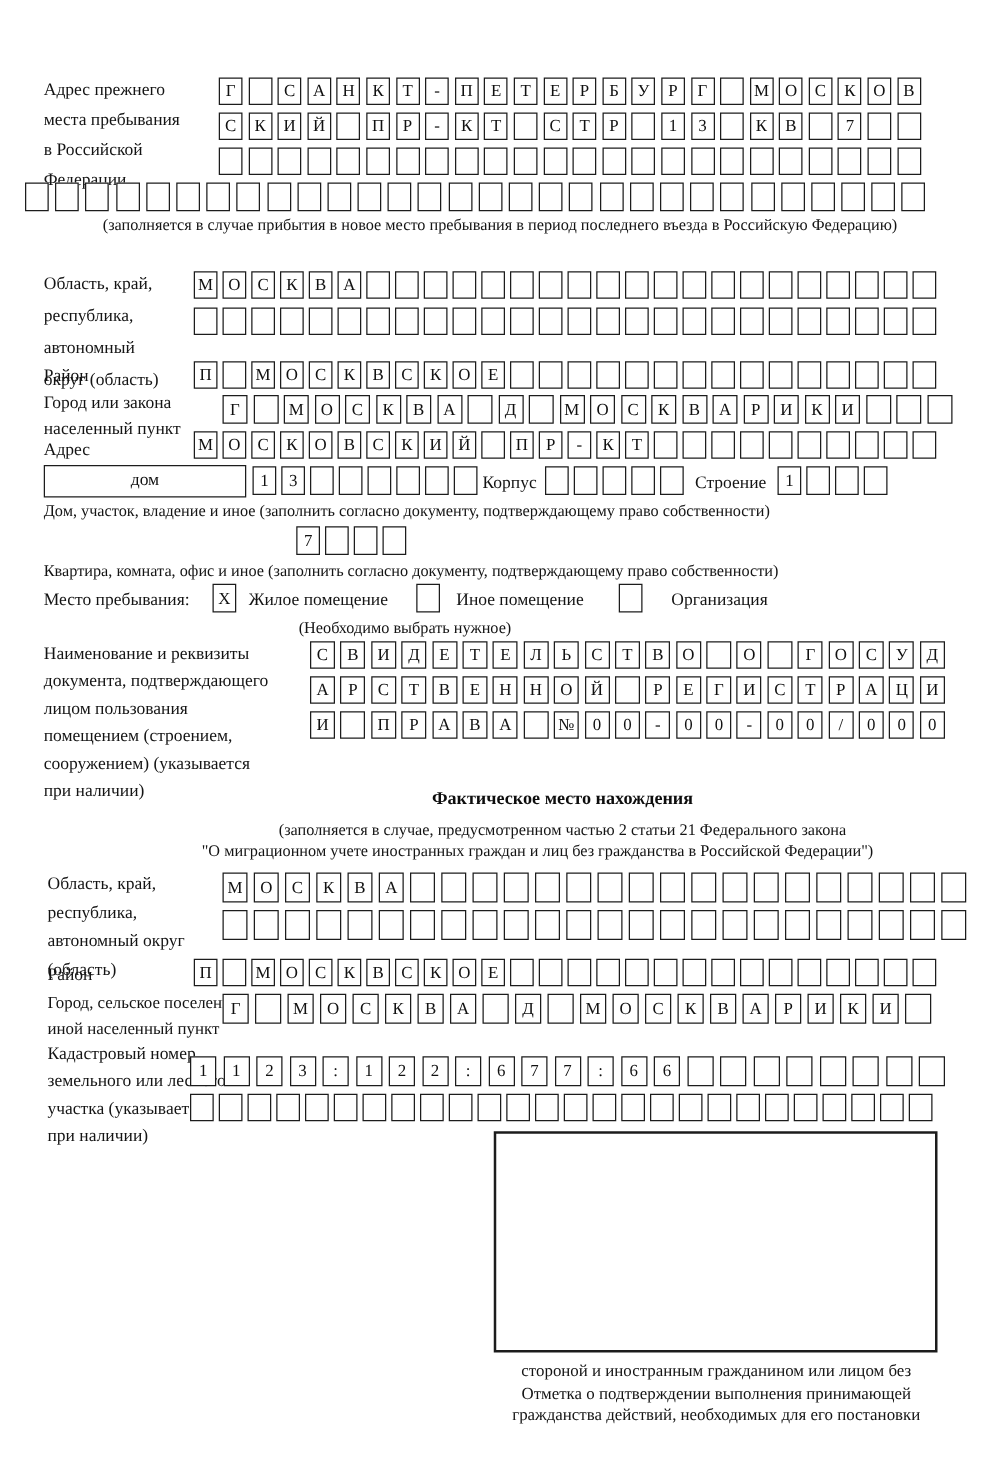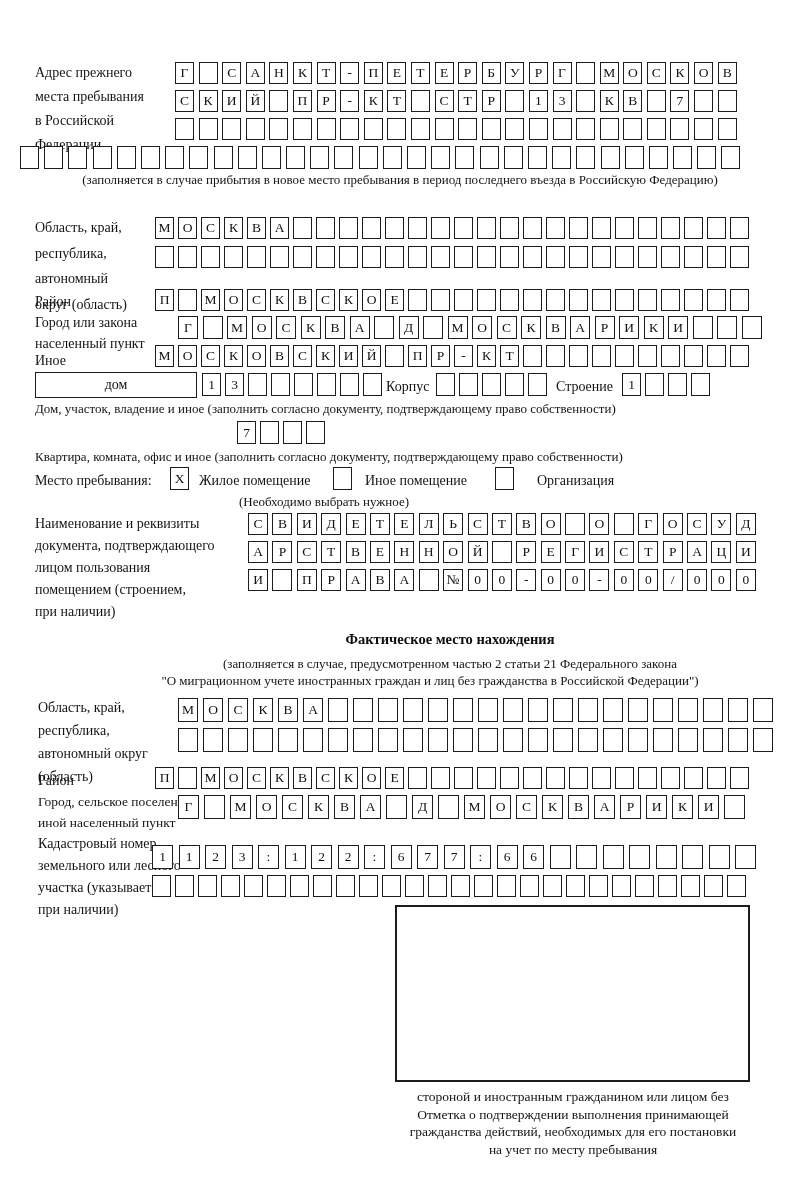--- a/index.html
+++ b/index.html
@@ -288,21 +288,21 @@
       <div class="cell" style="width: 20px; height: 23px;">А</div>
       <div class="cell" style="width: 20px; height: 23px;">Р</div>
       <div class="cell" style="width: 20px; height: 23px;">И</div>
       <div class="cell" style="width: 20px; height: 23px;">К</div>
       <div class="cell" style="width: 20px; height: 23px;">И</div>
       <div class="cell" style="width: 20px; height: 23px;"></div>
       <div class="cell" style="width: 20px; height: 23px;"></div>
       <div class="cell" style="width: 20px; height: 23px;"></div>
     </div>
 
-  <div class="abs lbl" style="left:35px;top:349px;">Иное</div>
+  <div class="abs lbl" style="left:35px;top:349px;">Адрес</div>
   <div class="abs grid-row" style="left: 155px; top: 345px; column-gap: 4px;">
       <div class="cell" style="width: 19px;">М</div>
       <div class="cell" style="width: 19px;">О</div>
       <div class="cell" style="width: 19px;">С</div>
       <div class="cell" style="width: 19px;">К</div>
       <div class="cell" style="width: 19px;">О</div>
       <div class="cell" style="width: 19px;">В</div>
       <div class="cell" style="width: 19px;">С</div>
       <div class="cell" style="width: 19px;">К</div>
       <div class="cell" style="width: 19px;">И</div>
@@ -368,20 +368,21 @@
   <div class="abs lbl" style="left:365px;top:469px;">Иное помещение</div>
   <div class="abs checkbox" style="left:495px;top:467px;"></div>
   <div class="abs lbl" style="left:537px;top:469px;">Организация</div>
   <div class="abs cap ctr" style="left:174px;top:494px;width:300px;">(Необходимо выбрать нужное)</div>
 
   <div class="abs lbl" style="left:35px;top:513px;line-height:22px;">
       <div>Наименование и реквизиты</div>
       <div>документа, подтверждающего</div>
       <div>лицом пользования</div>
       <div>помещением (строением,</div>
+      <div>сооружением) (указывается</div>
       <div>при наличии)</div>
     </div>
   <div class="abs grid-row" style="left: 248px; top: 513px; column-gap: 4.4px;">
       <div class="cell" style="width: 20px;">С</div>
       <div class="cell" style="width: 20px;">В</div>
       <div class="cell" style="width: 20px;">И</div>
       <div class="cell" style="width: 20px;">Д</div>
       <div class="cell" style="width: 20px;">Е</div>
       <div class="cell" style="width: 20px;">Т</div>
       <div class="cell" style="width: 20px;">Е</div>
@@ -627,16 +628,15 @@
       <div class="cell" style="width: 19px;"></div>
       <div class="cell" style="width: 19px;"></div>
       <div class="cell" style="width: 19px;"></div>
     </div>
 
   <div class="abs stamp" style="left:395px;top:905px;width:355px;height:177px;"></div>
   <div class="abs cap ctr" style="left:363px;top:1088px;width:420px;line-height:17.5px;font-size:13.5px;">
       <div>стороной и иностранным гражданином или лицом без</div>
       <div>Отметка о подтверждении выполнения принимающей</div>
       <div>гражданства действий, необходимых для его постановки</div>
-      <div>на учет по месту пребывания</div>
     </div>
 
 </div>
 
 </body></html>

